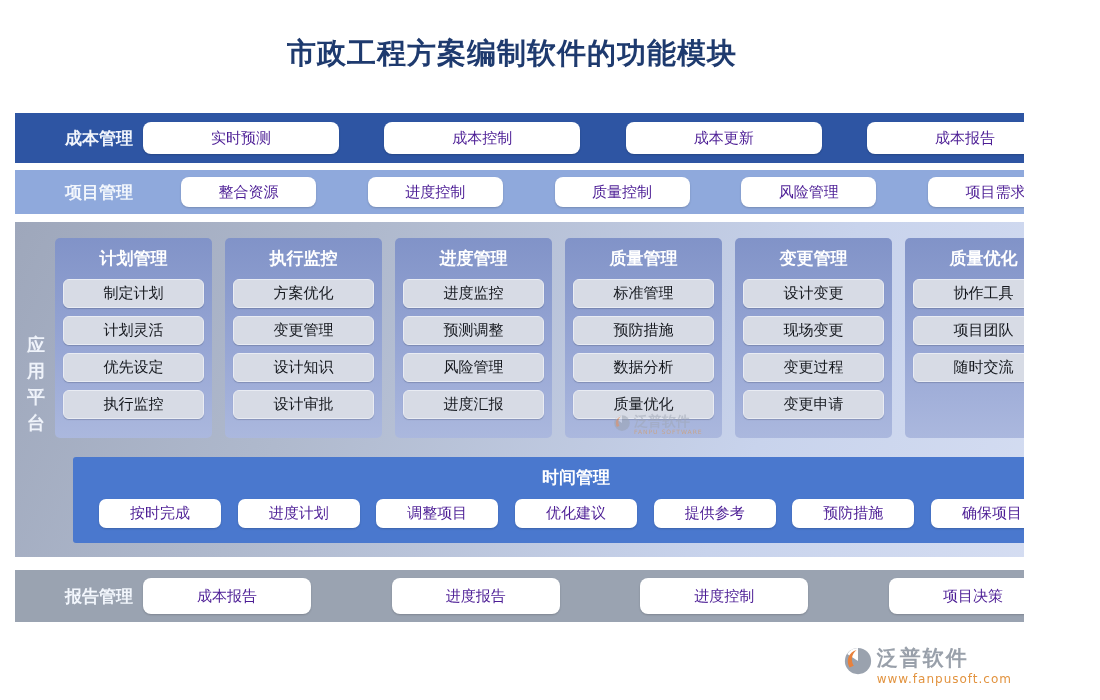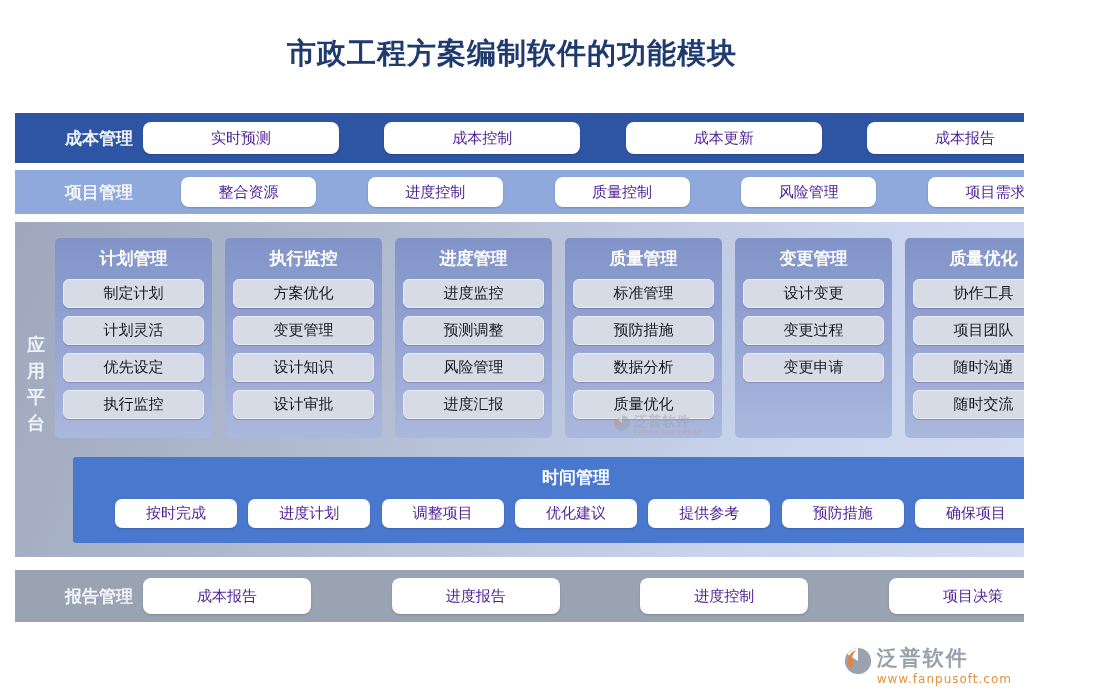--- a/index.html
+++ b/index.html
@@ -39,21 +39,21 @@
   .col { width:157px; height:200px; border-radius:5px; padding:9px 8px 0 8px;
          background:linear-gradient(180deg,#8193C8 0%,#97A6D4 55%,#ABB8DE 100%); }
   .col-header { text-align:center; font-size:17px; font-weight:bold; color:#ffffff; margin-bottom:9px; }
   .col-item { height:29px; margin-bottom:8px; background:#D7DBE5; border:1px solid #E9ECF3;
               border-radius:6px; display:flex; align-items:center; justify-content:center;
               font-size:15px; color:#15181E; box-shadow:0 1px 1px rgba(40,50,80,0.25); cursor:pointer; }
 
   .time-band { position:absolute; left:58px; top:235px; width:1006px; height:86px;
                background:#4A78CE; border-radius:3px; }
   .time-title { text-align:center; font-size:17px; font-weight:bold; color:#ffffff; margin-top:9px; }
-  .time-buttons { display:flex; justify-content:space-between; padding:0 42px; margin-top:10px; }
+  .time-buttons { display:flex; justify-content:space-between; padding:0 26px; margin-top:10px; }
   .time-buttons .btn { width:122px; height:29px; border-radius:7px; }
 
   
   .watermark { position:absolute; left:598px; top:192px; display:flex; align-items:flex-start;
                gap:3px; opacity:0.5; }
   .watermark svg { width:18px; height:18px; }
   .wm-text { font-size:14px; font-weight:bold; color:#9FA6B4; line-height:14px; }
   .wm-sub { font-size:6px; color:#E2933F; letter-spacing:1px; }
 
   
@@ -123,29 +123,29 @@
         <div class="col-header">质量管理</div>
         <div class="col-item">标准管理</div>
         <div class="col-item">预防措施</div>
         <div class="col-item">数据分析</div>
         <div class="col-item">质量优化</div>
       </div>
 
       <div class="col">
         <div class="col-header">变更管理</div>
         <div class="col-item">设计变更</div>
+        <div class="col-item">现场变更</div>
         <div class="col-item">变更过程</div>
         <div class="col-item">变更申请</div>
       </div>
 
       <div class="col">
         <div class="col-header">质量优化</div>
         <div class="col-item">协作工具</div>
         <div class="col-item">项目团队</div>
-        <div class="col-item">随时沟通</div>
         <div class="col-item">随时交流</div>
       </div>
 
     </div>
 
     <div class="time-band">
       <div class="time-title">时间管理</div>
       <div class="time-buttons">
         <div class="btn">按时完成</div>
         <div class="btn">进度计划</div>

